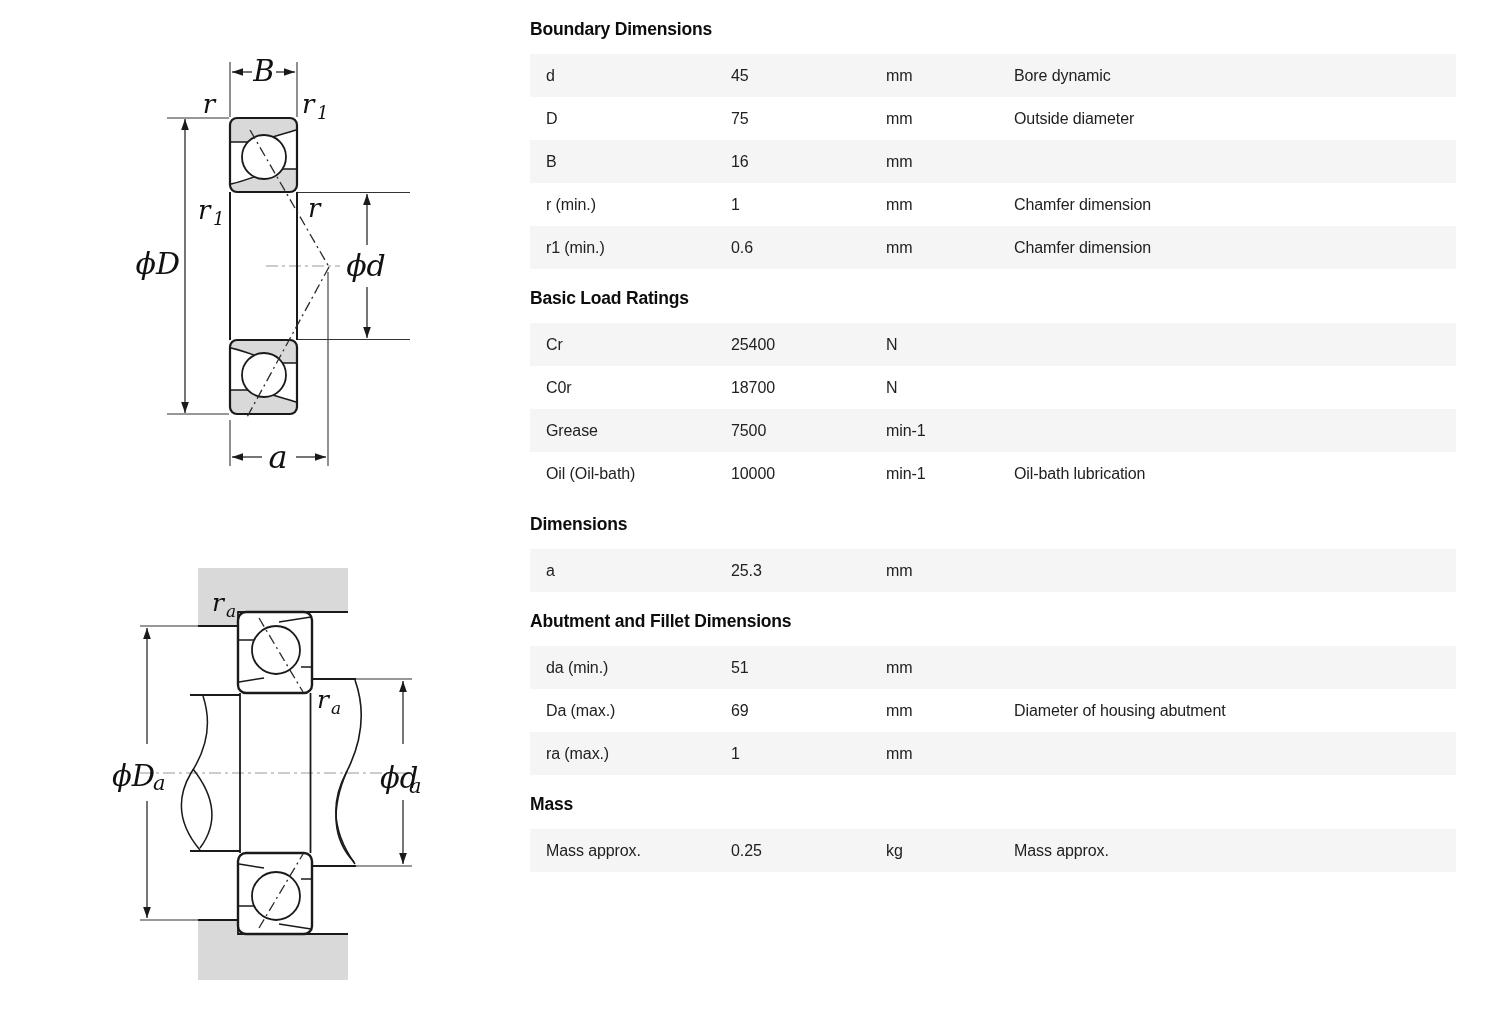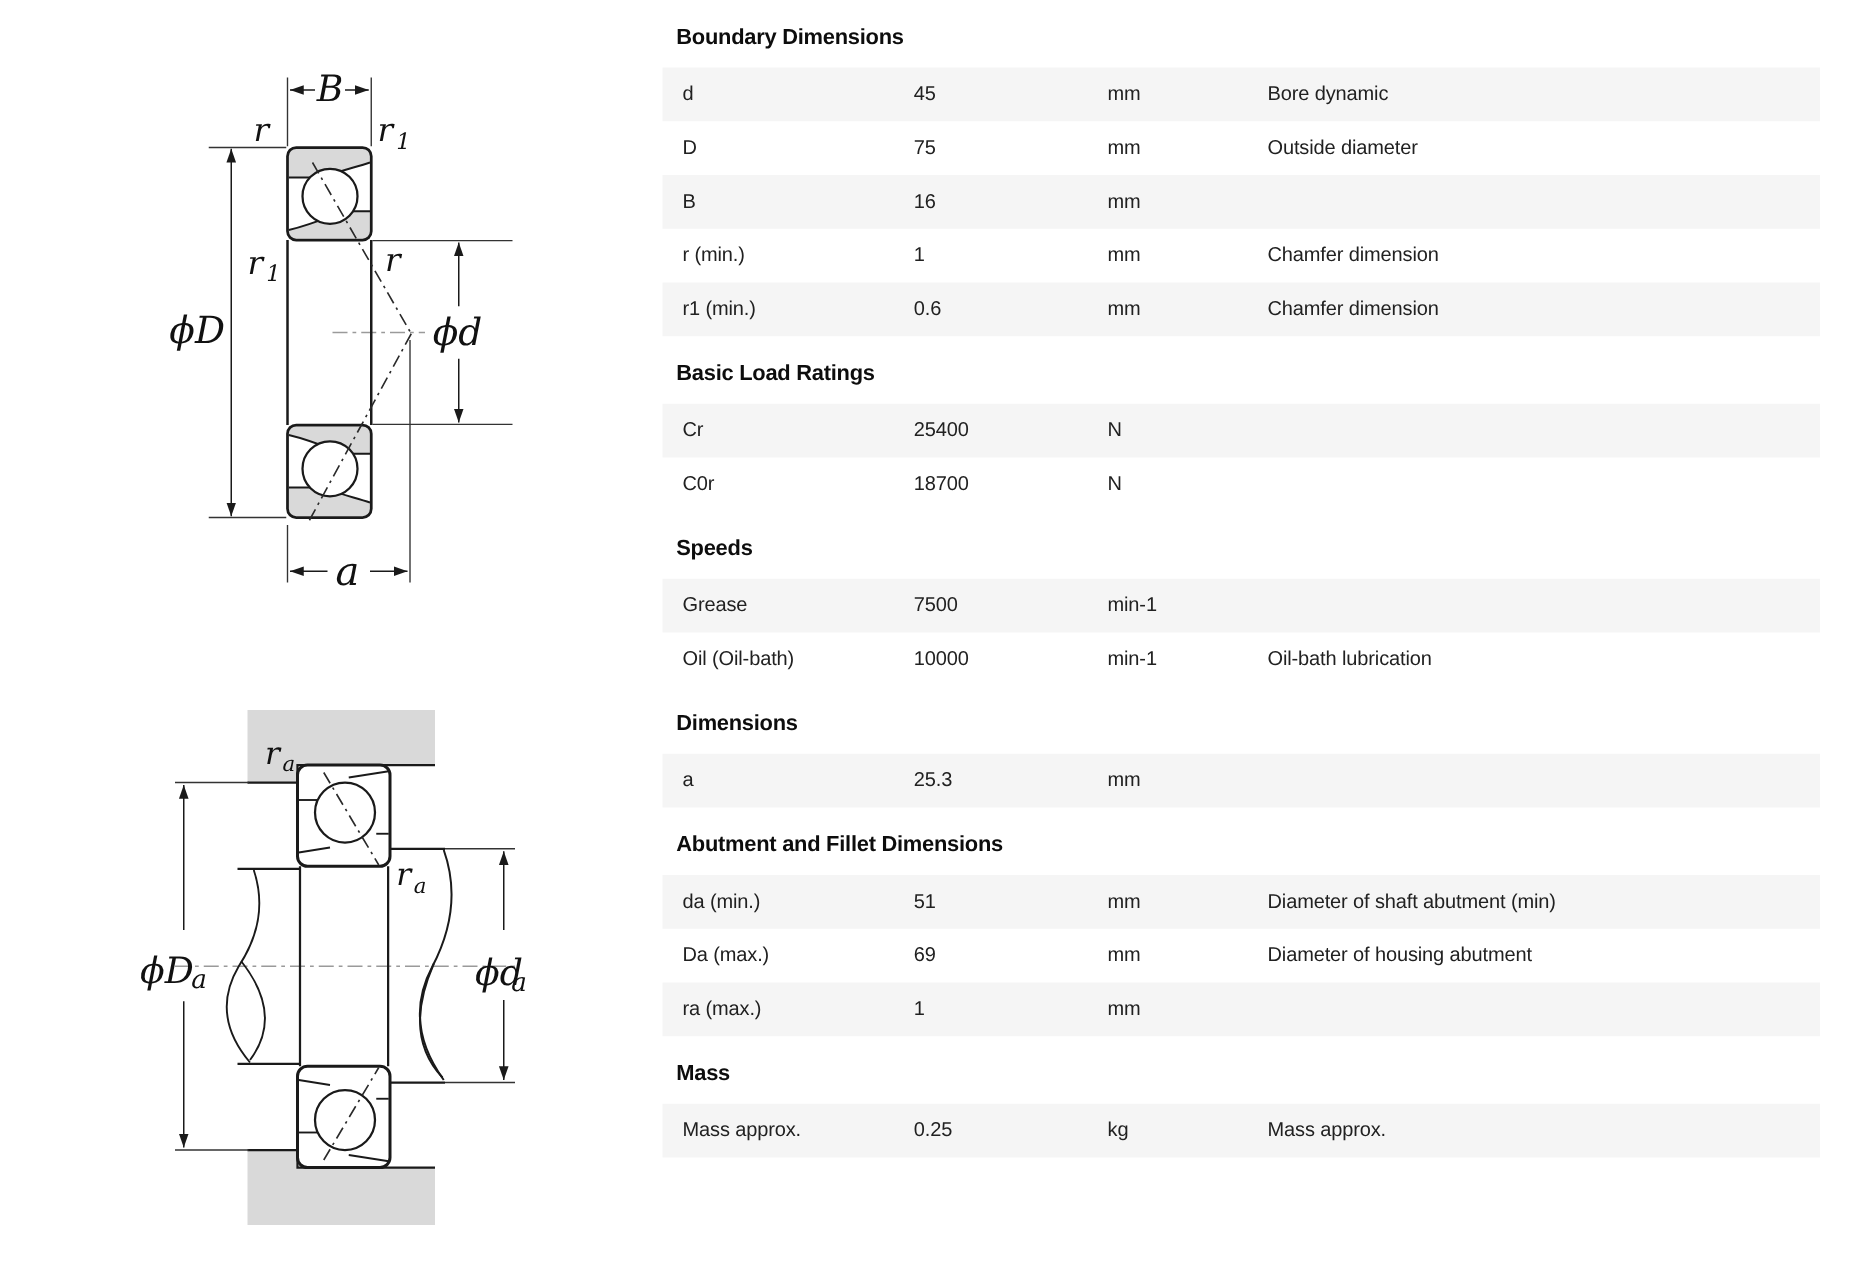--- a/index.html
+++ b/index.html
@@ -9,21 +9,21 @@
   
   .diagram{position:absolute;}
   #diagTop{left:110px;top:30px;}
   #diagBottom{left:100px;top:550px;}
   .dim-label{font-family:"DejaVu Serif",serif;font-style:italic;fill:#111;}
   .sub{font-family:"DejaVu Serif",serif;font-style:italic;fill:#111;}
 
   
   .specs{position:absolute;left:530px;top:0;width:926px;}
   .section-title{font-size:17.5px;font-weight:bold;color:#0d0d0d;letter-spacing:-0.2px;
-                 line-height:18px;margin:20px 0 16px 11px;}
+                 line-height:18px;margin:20px 0 16px 0;}
   .spec-table{width:100%;}
   .row{display:grid;grid-template-columns:185px 155px 128px 1fr;align-items:center;
        height:43px;padding:0 16px;box-sizing:border-box;font-size:16px;letter-spacing:-0.1px;}
   .row.shade{background:#f5f5f5;}
   .c{white-space:nowrap;overflow:hidden;}
 </style>
 </head>
 <body>
 
 <div class="page">
@@ -218,21 +218,20 @@
         <span class="c">25400</span>
         <span class="c">N</span>
       </div>
       <div class="row">
         <span class="c">C0r</span>
         <span class="c">18700</span>
         <span class="c">N</span>
       </div>
     </div>
 
-    <h2 class="section-title">Speeds</h2>
     <div class="spec-table">
       <div class="row shade">
         <span class="c">Grease</span>
         <span class="c">7500</span>
         <span class="c">min-1</span>
       </div>
       <div class="row">
         <span class="c">Oil (Oil-bath)</span>
         <span class="c">10000</span>
         <span class="c">min-1</span>
@@ -248,21 +247,20 @@
         <span class="c">mm</span>
       </div>
     </div>
 
     <h2 class="section-title">Abutment and Fillet Dimensions</h2>
     <div class="spec-table">
       <div class="row shade">
         <span class="c">da (min.)</span>
         <span class="c">51</span>
         <span class="c">mm</span>
-        <span class="c">Diameter of shaft abutment (min)</span>
       </div>
       <div class="row">
         <span class="c">Da (max.)</span>
         <span class="c">69</span>
         <span class="c">mm</span>
         <span class="c">Diameter of housing abutment</span>
       </div>
       <div class="row shade">
         <span class="c">ra (max.)</span>
         <span class="c">1</span>

